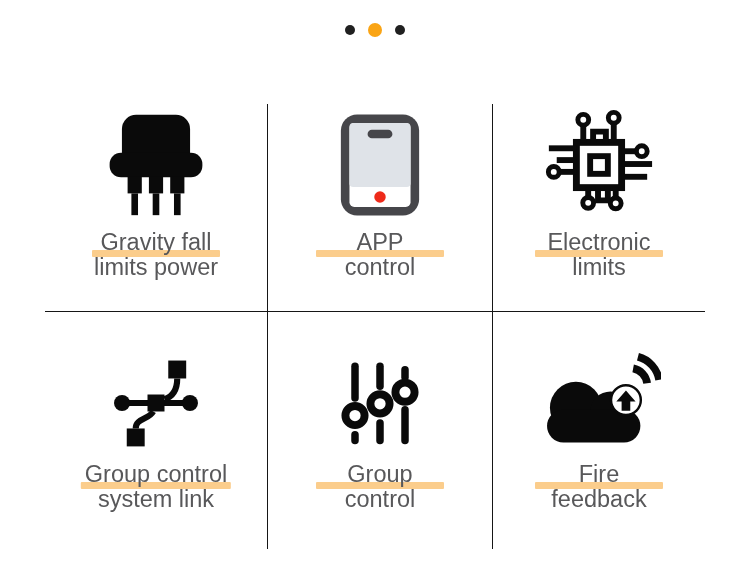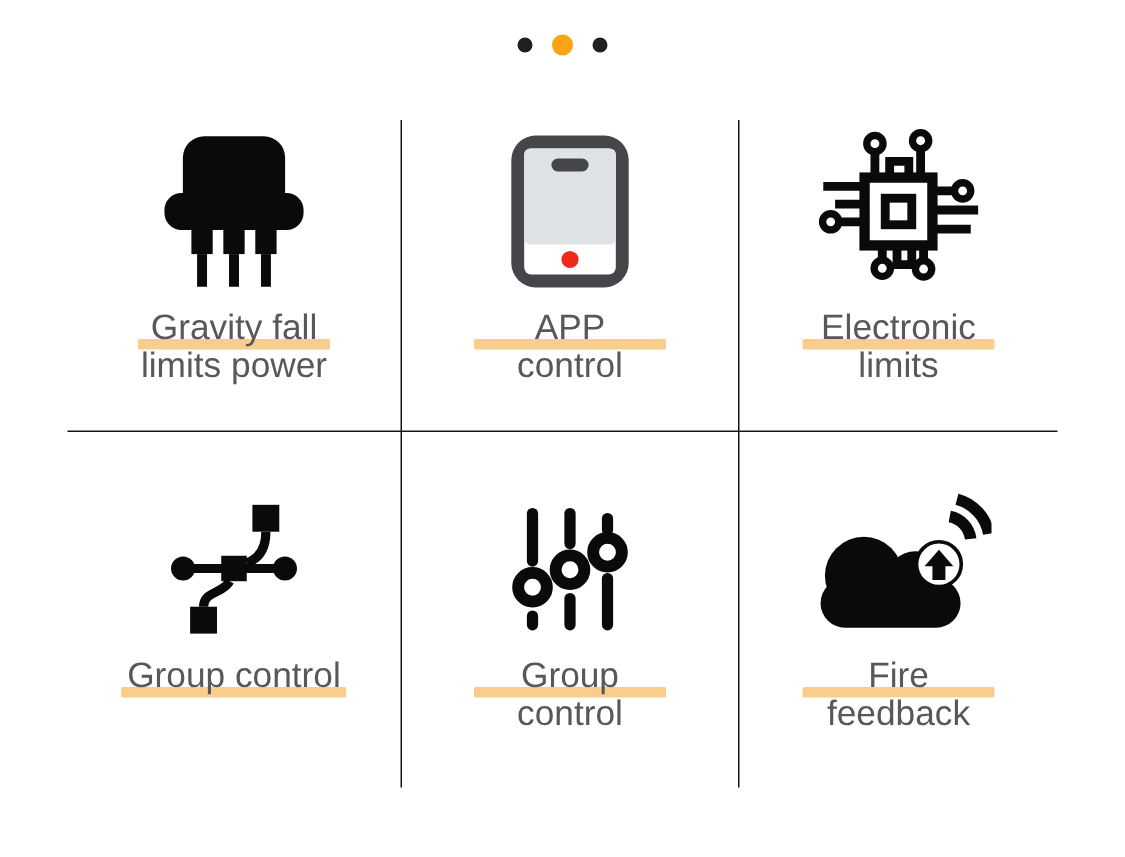--- a/index.html
+++ b/index.html
@@ -12,21 +12,21 @@
     width:750px;height:571px;background:#ffffff;position:relative;overflow:hidden;
     font-family:"Liberation Sans", sans-serif;
   }
   .dots{
     position:absolute;top:22px;left:0;right:0;height:16px;
     display:flex;justify-content:center;align-items:center;gap:13px;
   }
   .dot{width:10px;height:10px;border-radius:50%;background:var(--dot_inactive);cursor:pointer;}
   .dot.active{width:14px;height:14px;background:var(--dot_active);}
   .grid{
-    position:absolute;left:45px;top:80px;width:660px;height:445px;
+    position:absolute;left:45px;top:104px;width:660px;height:445px;
     display:grid;grid-template-columns:223px 225px 212px;grid-template-rows:208px 237px;
   }
   .cell{display:flex;flex-direction:column;align-items:center;justify-content:flex-start;}
   .br{border-right:1.5px solid var(--divider);}
   .bb{border-bottom:1.5px solid var(--divider);}
   .row1 .icon-wrap{height:118px;margin-top:2px;margin-bottom:6px;}
   .row2 .icon-wrap{height:118px;margin-top:32px;margin-bottom:0px;}
   .icon-wrap{display:flex;align-items:center;justify-content:center;}
   .label{text-align:center;color:var(--text);font-size:23.5px;line-height:25px;font-weight:400;}
   .l1{display:block;}
@@ -131,20 +131,21 @@
           <circle cx="17" cy="55" r="8.5"></circle>
           <circle cx="89" cy="55" r="8.5"></circle>
           <rect x="44" y="46" width="18" height="18"></rect>
           <rect x="66" y="10" width="19" height="19"></rect>
           <rect x="22" y="82" width="19" height="19"></rect>
         </g>
       </svg>
     </div>
     <div class="label">
       <span class="l1"><span class="hl">Group control</span></span>
+      <span class="l2">system link</span>
     </div>
   </div>
 
   <div class="cell row2 br">
     <div class="icon-wrap">
       <svg width="80" height="100" viewBox="0 0 96 112">
         <g stroke="var(--icon)" fill="none">
           <g stroke-width="9" stroke-linecap="round">
             <path d="M18 12 V50"></path>
               <path d="M18 94 V101"></path>

